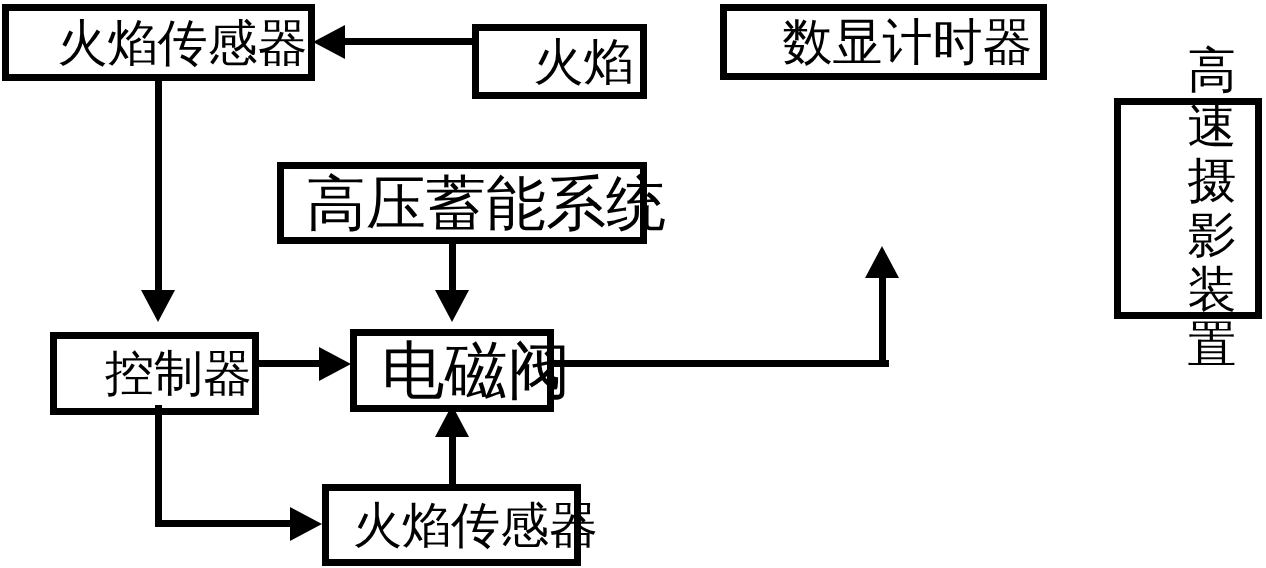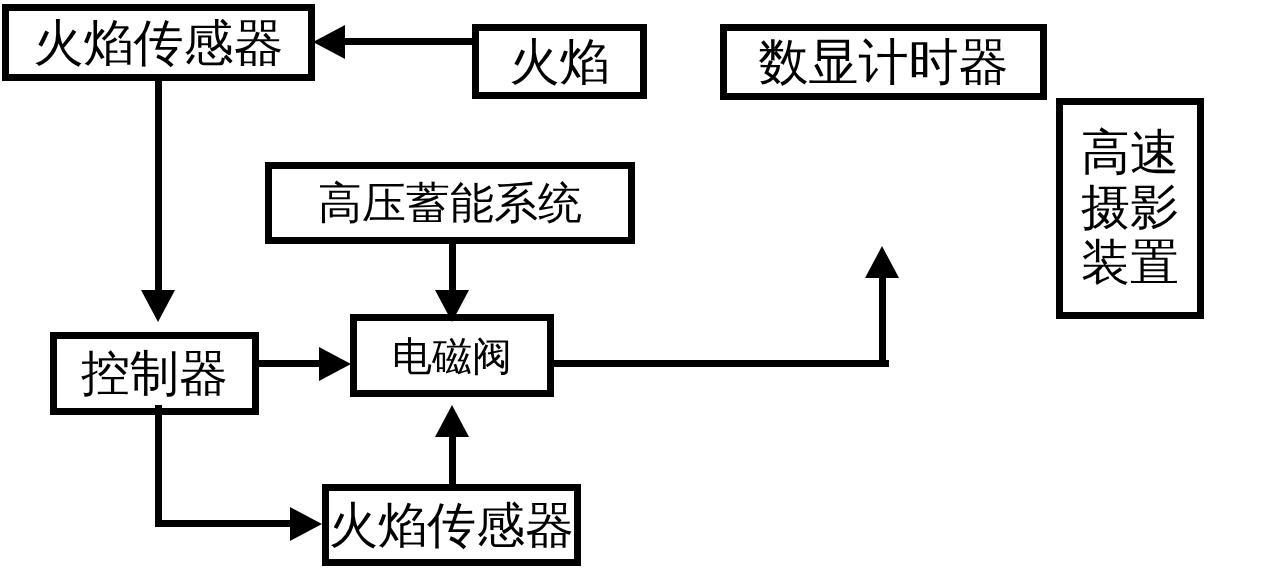--- a/index.html
+++ b/index.html
@@ -20,39 +20,40 @@
     box-sizing: border-box;
     border: 7px solid #000000;
     background: #ffffff;
     display: flex;
     align-items: center;
     justify-content: center;
     color: #000000;
     line-height: 1.0;
     white-space: nowrap;
     letter-spacing: 0px;
+    padding-left: 48px;
   }
   .node .label {
     display: block;
     text-align: center;
   }
   .vert .label {
     white-space: pre-line;
     line-height: 1.12;
   }
 
   
   #n-flame-sensor { left: 2px;    top: 4px;   width: 313px; height: 77px;  font-size: 50px; }
   #n-flame        { left: 472px;  top: 4px;   width: 175px; height: 75px;  font-size: 50px; margin-top: 20px; }
-  #n-timer        { left: 720px;  top: 4px;   width: 327px; height: 76px;  font-size: 50px; margin-top: 20px; }
-  #n-camera       { left: 1056px; top: 98px;  width: 148px; height: 221px; font-size: 49px; }
-  #n-accumulator  { left: 265px;  top: 162px; width: 370px; height: 82px;  font-size: 44px; }
+  #n-timer        { left: 720px;  top: 4px;   width: 327px; height: 76px;  font-size: 50px; }
+  #n-camera       { left: 1114px; top: 98px;  width: 148px; height: 221px; font-size: 49px; }
+  #n-accumulator  { left: 277px;  top: 162px; width: 370px; height: 82px;  font-size: 60px; }
   #n-nozzle       { left: 665px;  top: 162px; width: 431px; height: 84px;  font-size: 49px; }
   #n-controller   { left: 50px;   top: 322px; width: 209px; height: 83px;  font-size: 49px; margin-top: 10px; }
-  #n-valve        { left: 350px;  top: 314px; width: 204px; height: 83px;  font-size: 40px; }
+  #n-valve        { left: 350px;  top: 329px; width: 204px; height: 83px;  font-size: 63px; }
   #n-watersupply  { left: 322px;  top: 484px; width: 259px; height: 82px;  font-size: 49px; }
 
   
   .edge {
     position: absolute;
     background: #000000;
   }
   .h { height: 7px; }
   .v { width: 7px; }
 

